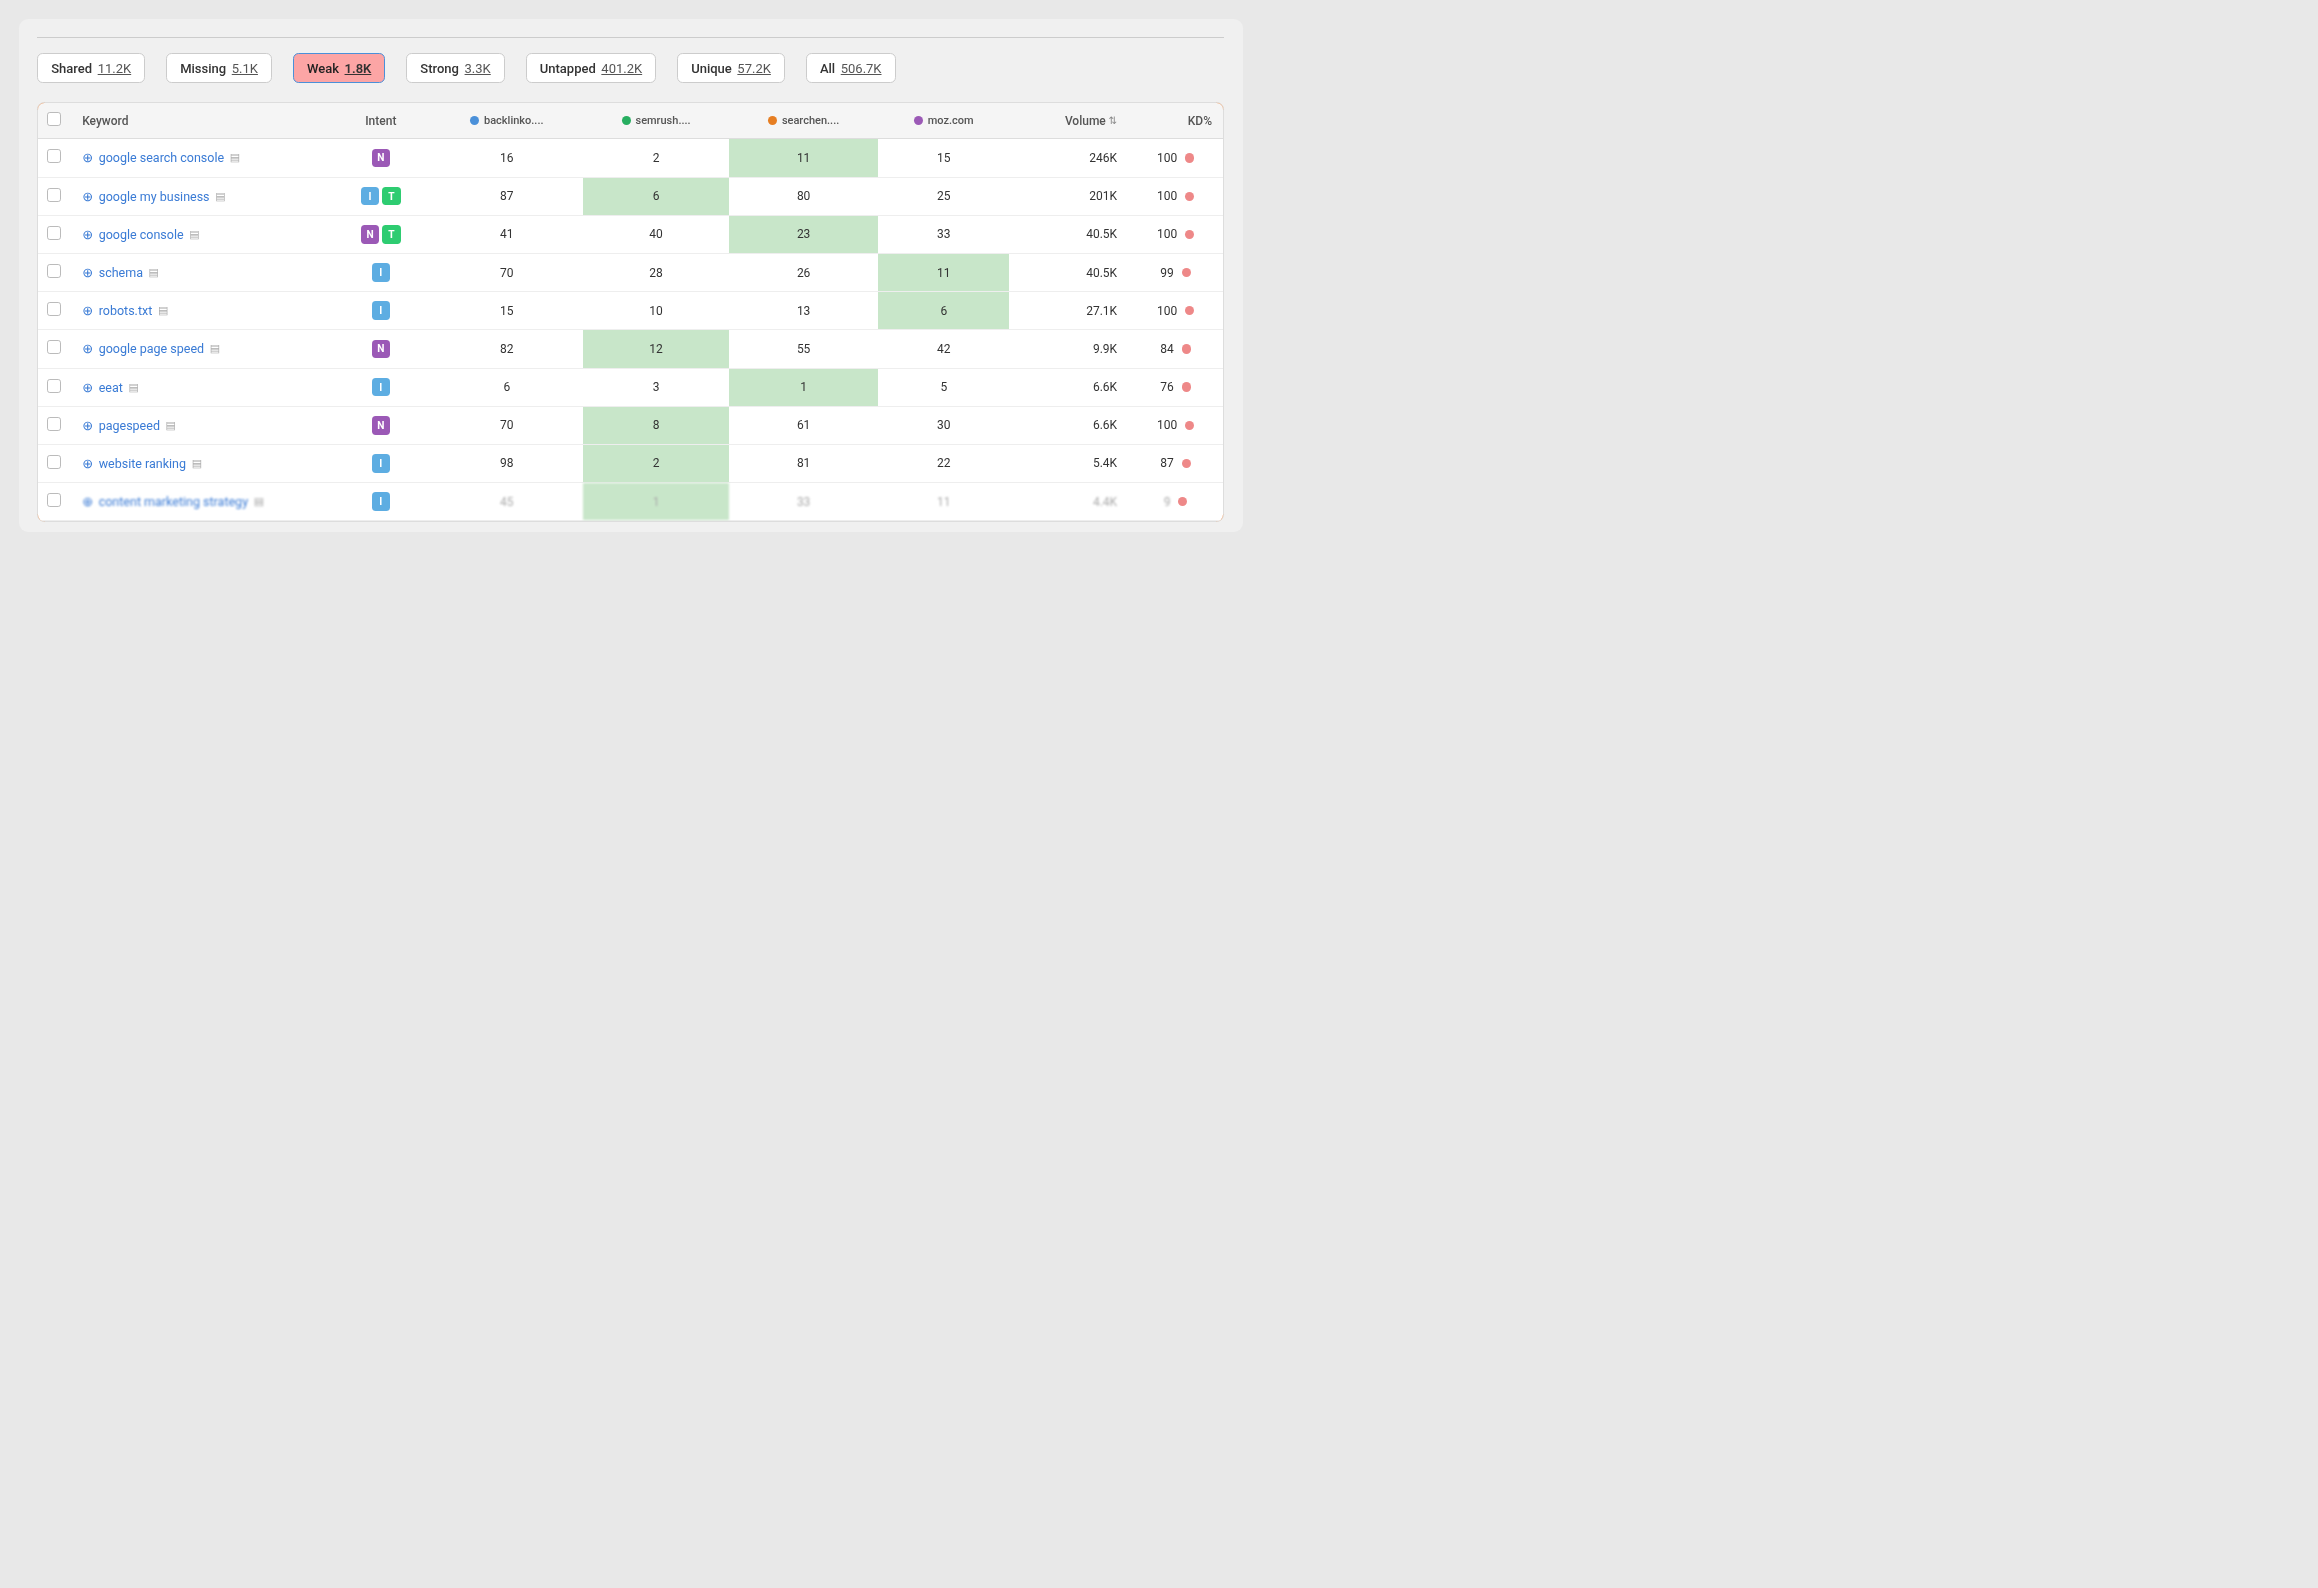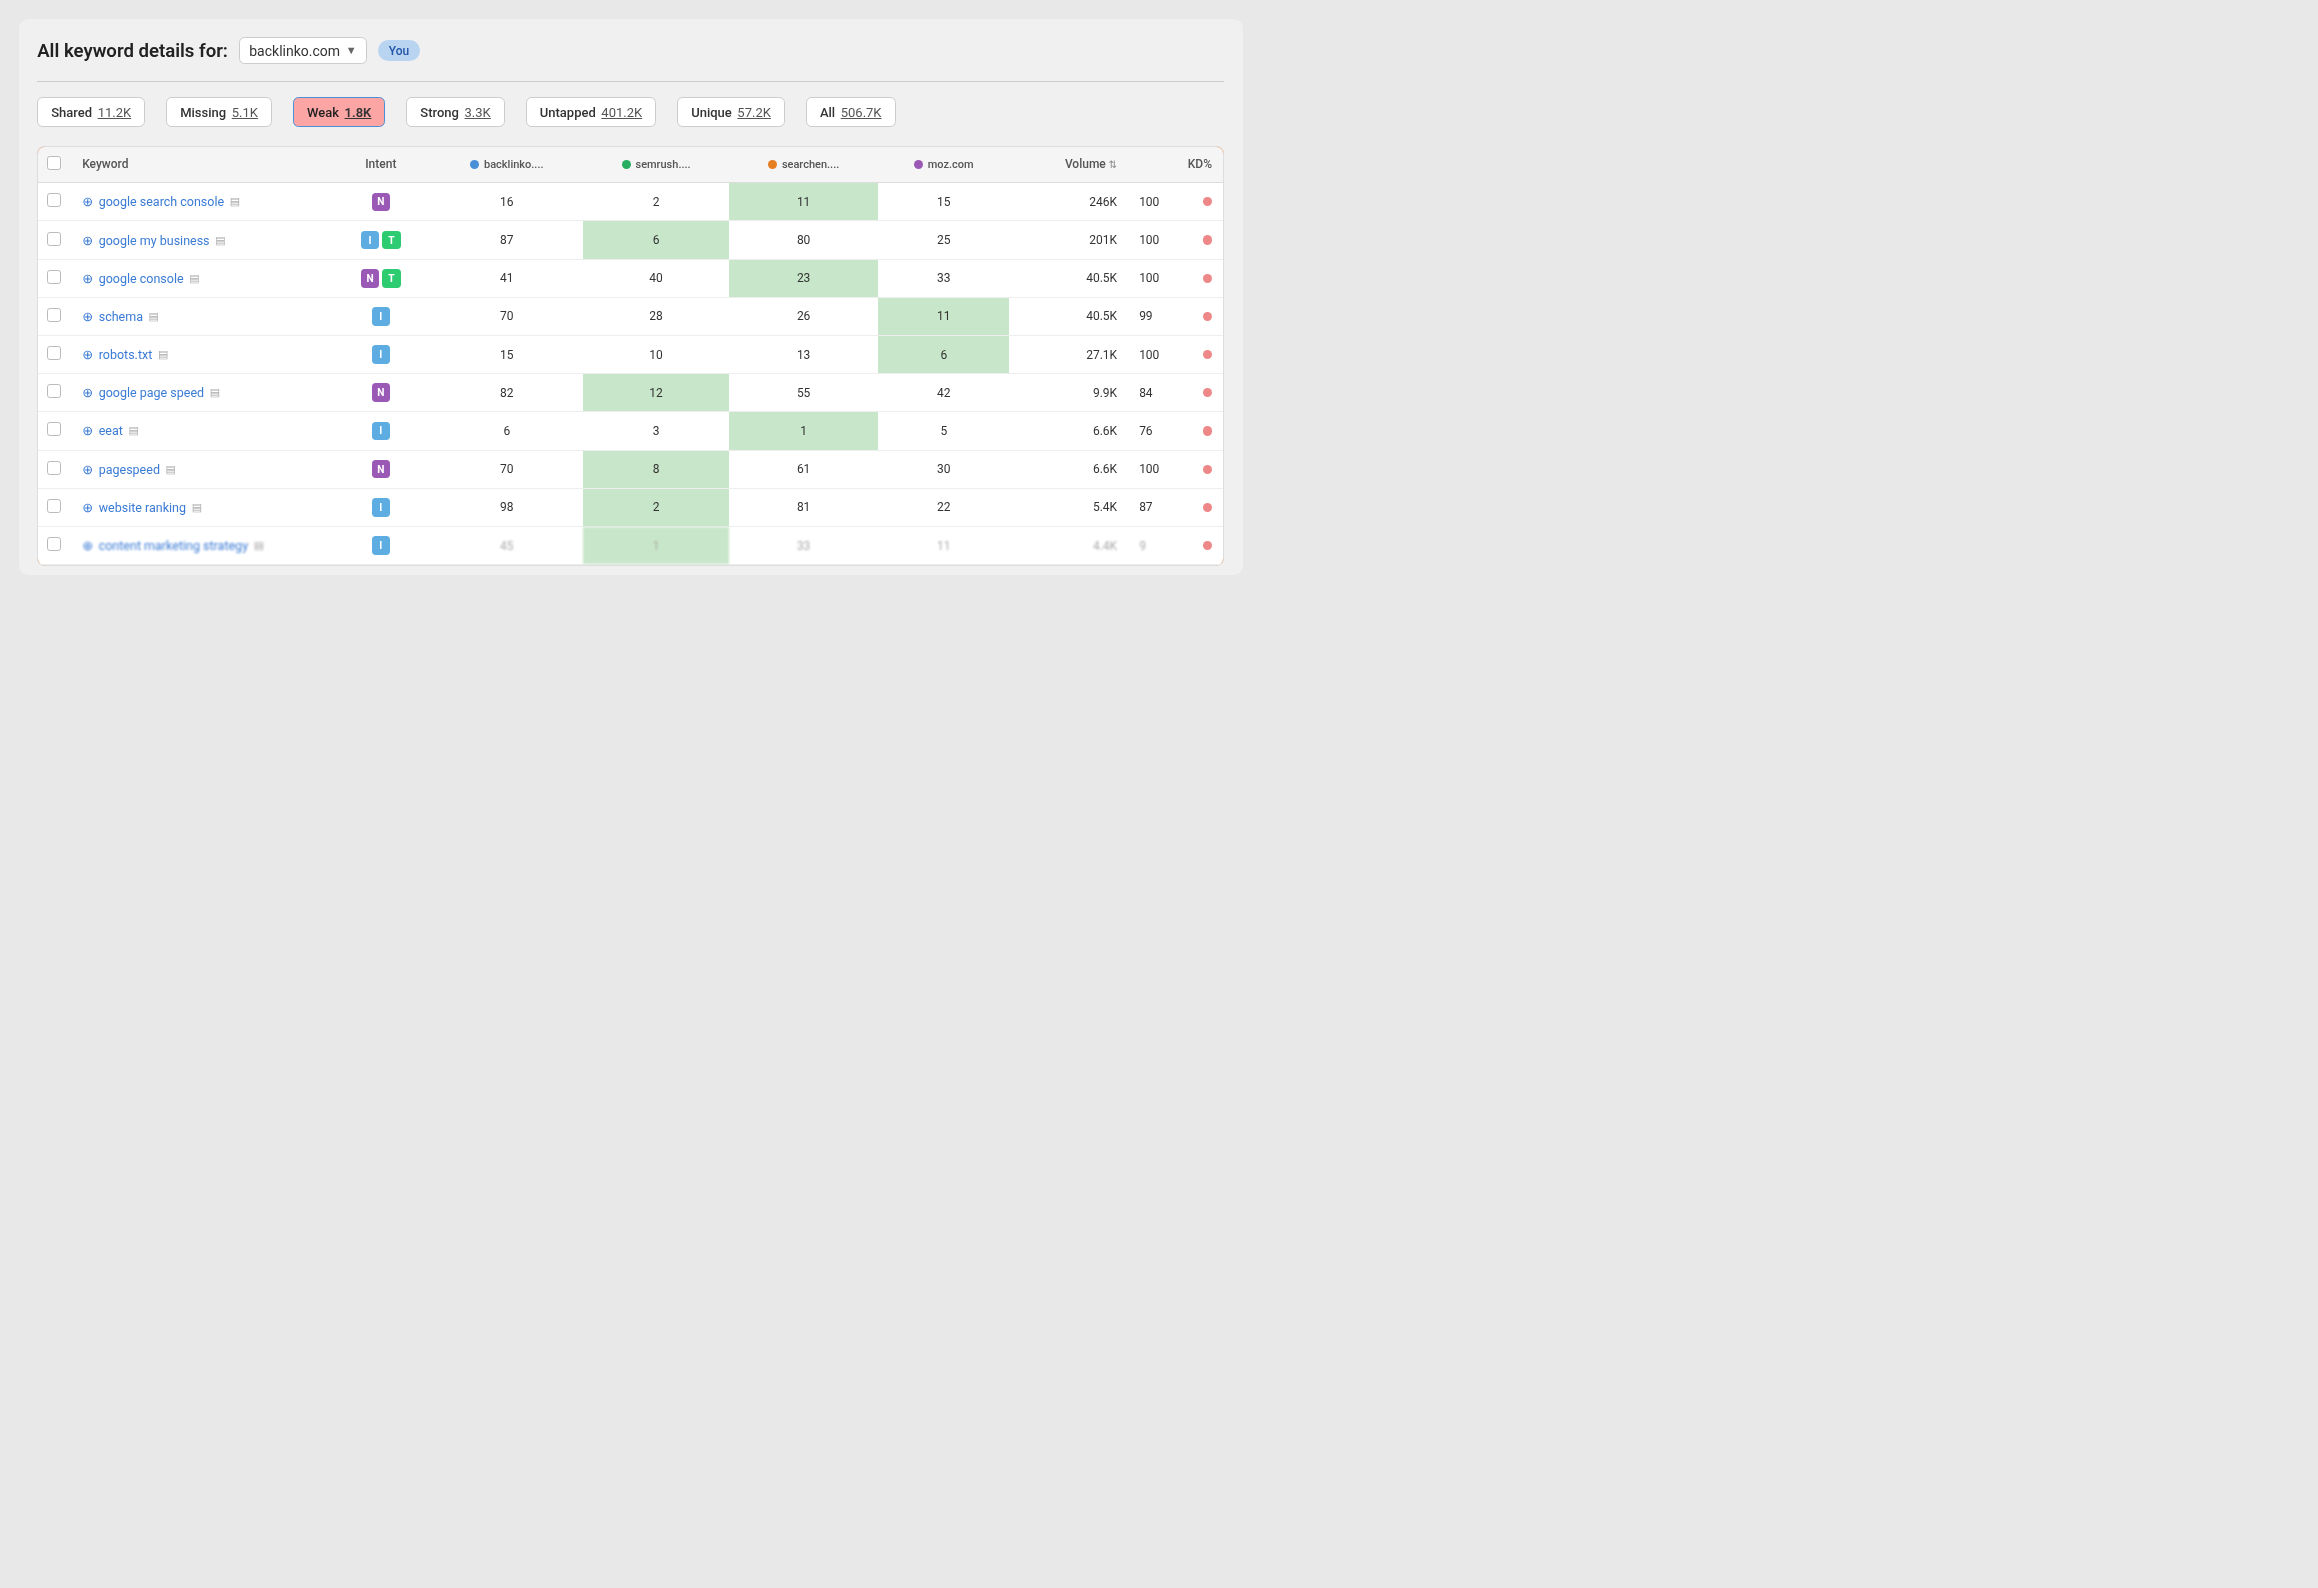--- a/index.html
+++ b/index.html
@@ -190,44 +190,36 @@
       height: 9.3px;
       border-radius: 50%;
       display: inline-block;
       background: #e88;
       vertical-align: middle;
       margin-left: 3.7px;
     }
     .kd-cell {
       display: flex;
       align-items: center;
-      justify-content: space-between;
+      justify-content: center;
       gap: 4px;
     }
     .last-row-blur {
       color: #aaa;
       filter: blur(0.9px);
     }
     .col-header-site {
       font-size: 11px;
     }
   </style>
 </head>
 <body>
 
 <div class="container">
 
-  <div class="header">
-    <span class="header-title">All keyword details for:</span>
-    <div class="domain-selector">
-      <span>backlinko.com</span>
-      <span class="chevron">▼</span>
-    </div>
-    <div class="you-badge">You</div>
-  </div>
 
   <hr class="divider">
 
   <div class="tabs">
   <div class="tab">
         <span class="tab-label">Shared</span>
         <span class="tab-count">11.2K</span>
       </div>
       <div class="tab">
         <span class="tab-label">Missing</span>

